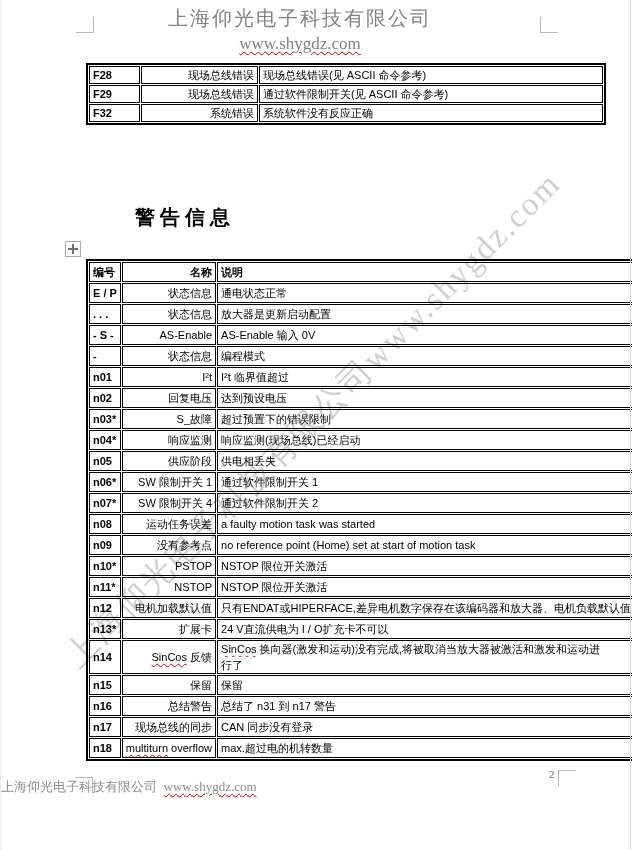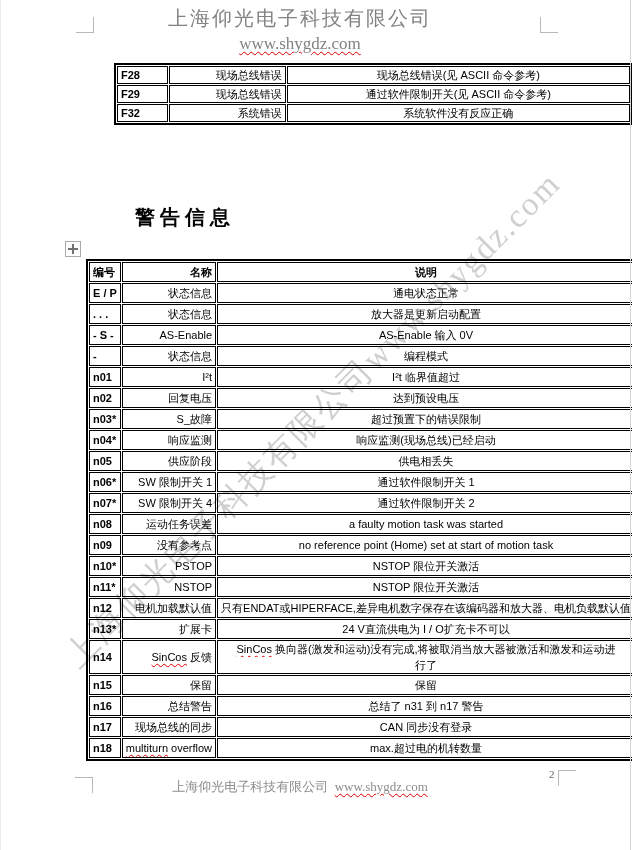--- a/index.html
+++ b/index.html
@@ -26,46 +26,46 @@
   .crop.br { left:557px; top:770px; border-left:1px solid #b8b8b8;  border-top:1px solid #b8b8b8; }
 
   
   .doc-header { position:absolute; left:0; right:34px; top:5px; text-align:center; color:#828282; z-index:2; }
   .company { font-family:"Liberation Serif", serif; font-size:20px; letter-spacing:2px; }
   .site { font-family:"Liberation Serif", serif; font-size:17px; margin-top:2px; }
 
   
   table { border-collapse:separate; border-spacing:1px; border:2px solid #000; z-index:2; background:transparent; }
   td { border:1px solid #000; padding:0 3px; vertical-align:middle; background:transparent; }
-  .fault-table { position:absolute; left:85px; top:63px;margin-left:28px; }
+  .fault-table { position:absolute; left:85px; top:63px; }
   .fault-table td { height:16px; font-size:11px; }
   .warn-table  { position:absolute; left:85px; top:259px; }
   .warn-table td { height:18px; font-size:11px; }
   .c-code { width:43px;  font-weight:bold; white-space:nowrap; }
   .c-name { width:109px; white-space:nowrap; overflow:hidden;text-align:right; }
-  .c-desc { width:336px;text-align:center; }
+  .c-desc { width:336px; }
   .line { line-height:16px; white-space:nowrap; overflow:hidden; }
   .hdr td { font-weight:bold; }
 
   
   .section-title {
     position:absolute; left:89px; top:204px; z-index:2;
     font-size:20px; font-weight:bold; letter-spacing:5px; color:#000;margin-left:45px;
   }
 
   
   .move-handle {
     position:absolute; left:64px; top:241px; width:14px; height:14px; z-index:2;
     border:1px solid #ababab; background:#fdfdfd;
   }
   .move-handle .h-bar { position:absolute; left:2px; top:6px; width:10px; height:2px; background:#707070; }
   .move-handle .v-bar { position:absolute; left:6px; top:2px; width:2px; height:10px; background:#707070; }
 
   
-  .doc-footer { position:absolute; left:0; right:34px; top:778px; text-align:center; color:#8d8d8d; z-index:2;
+  .doc-footer { position:absolute; left:0; right:34px; top:778px; color:#8d8d8d; z-index:2;
                 font-family:"Liberation Serif", serif; font-size:13px; }
   .page-number { position:absolute; left:548px; top:768px; color:#666; font-size:11px; z-index:2;
                  font-family:"Liberation Serif", serif; }
 
   .wavy { text-decoration:underline; text-decoration-style:wavy; text-decoration-color:#e00000;
           text-decoration-thickness:1px; text-underline-offset:2px; }
 </style>
 </head>
 <body>
 

